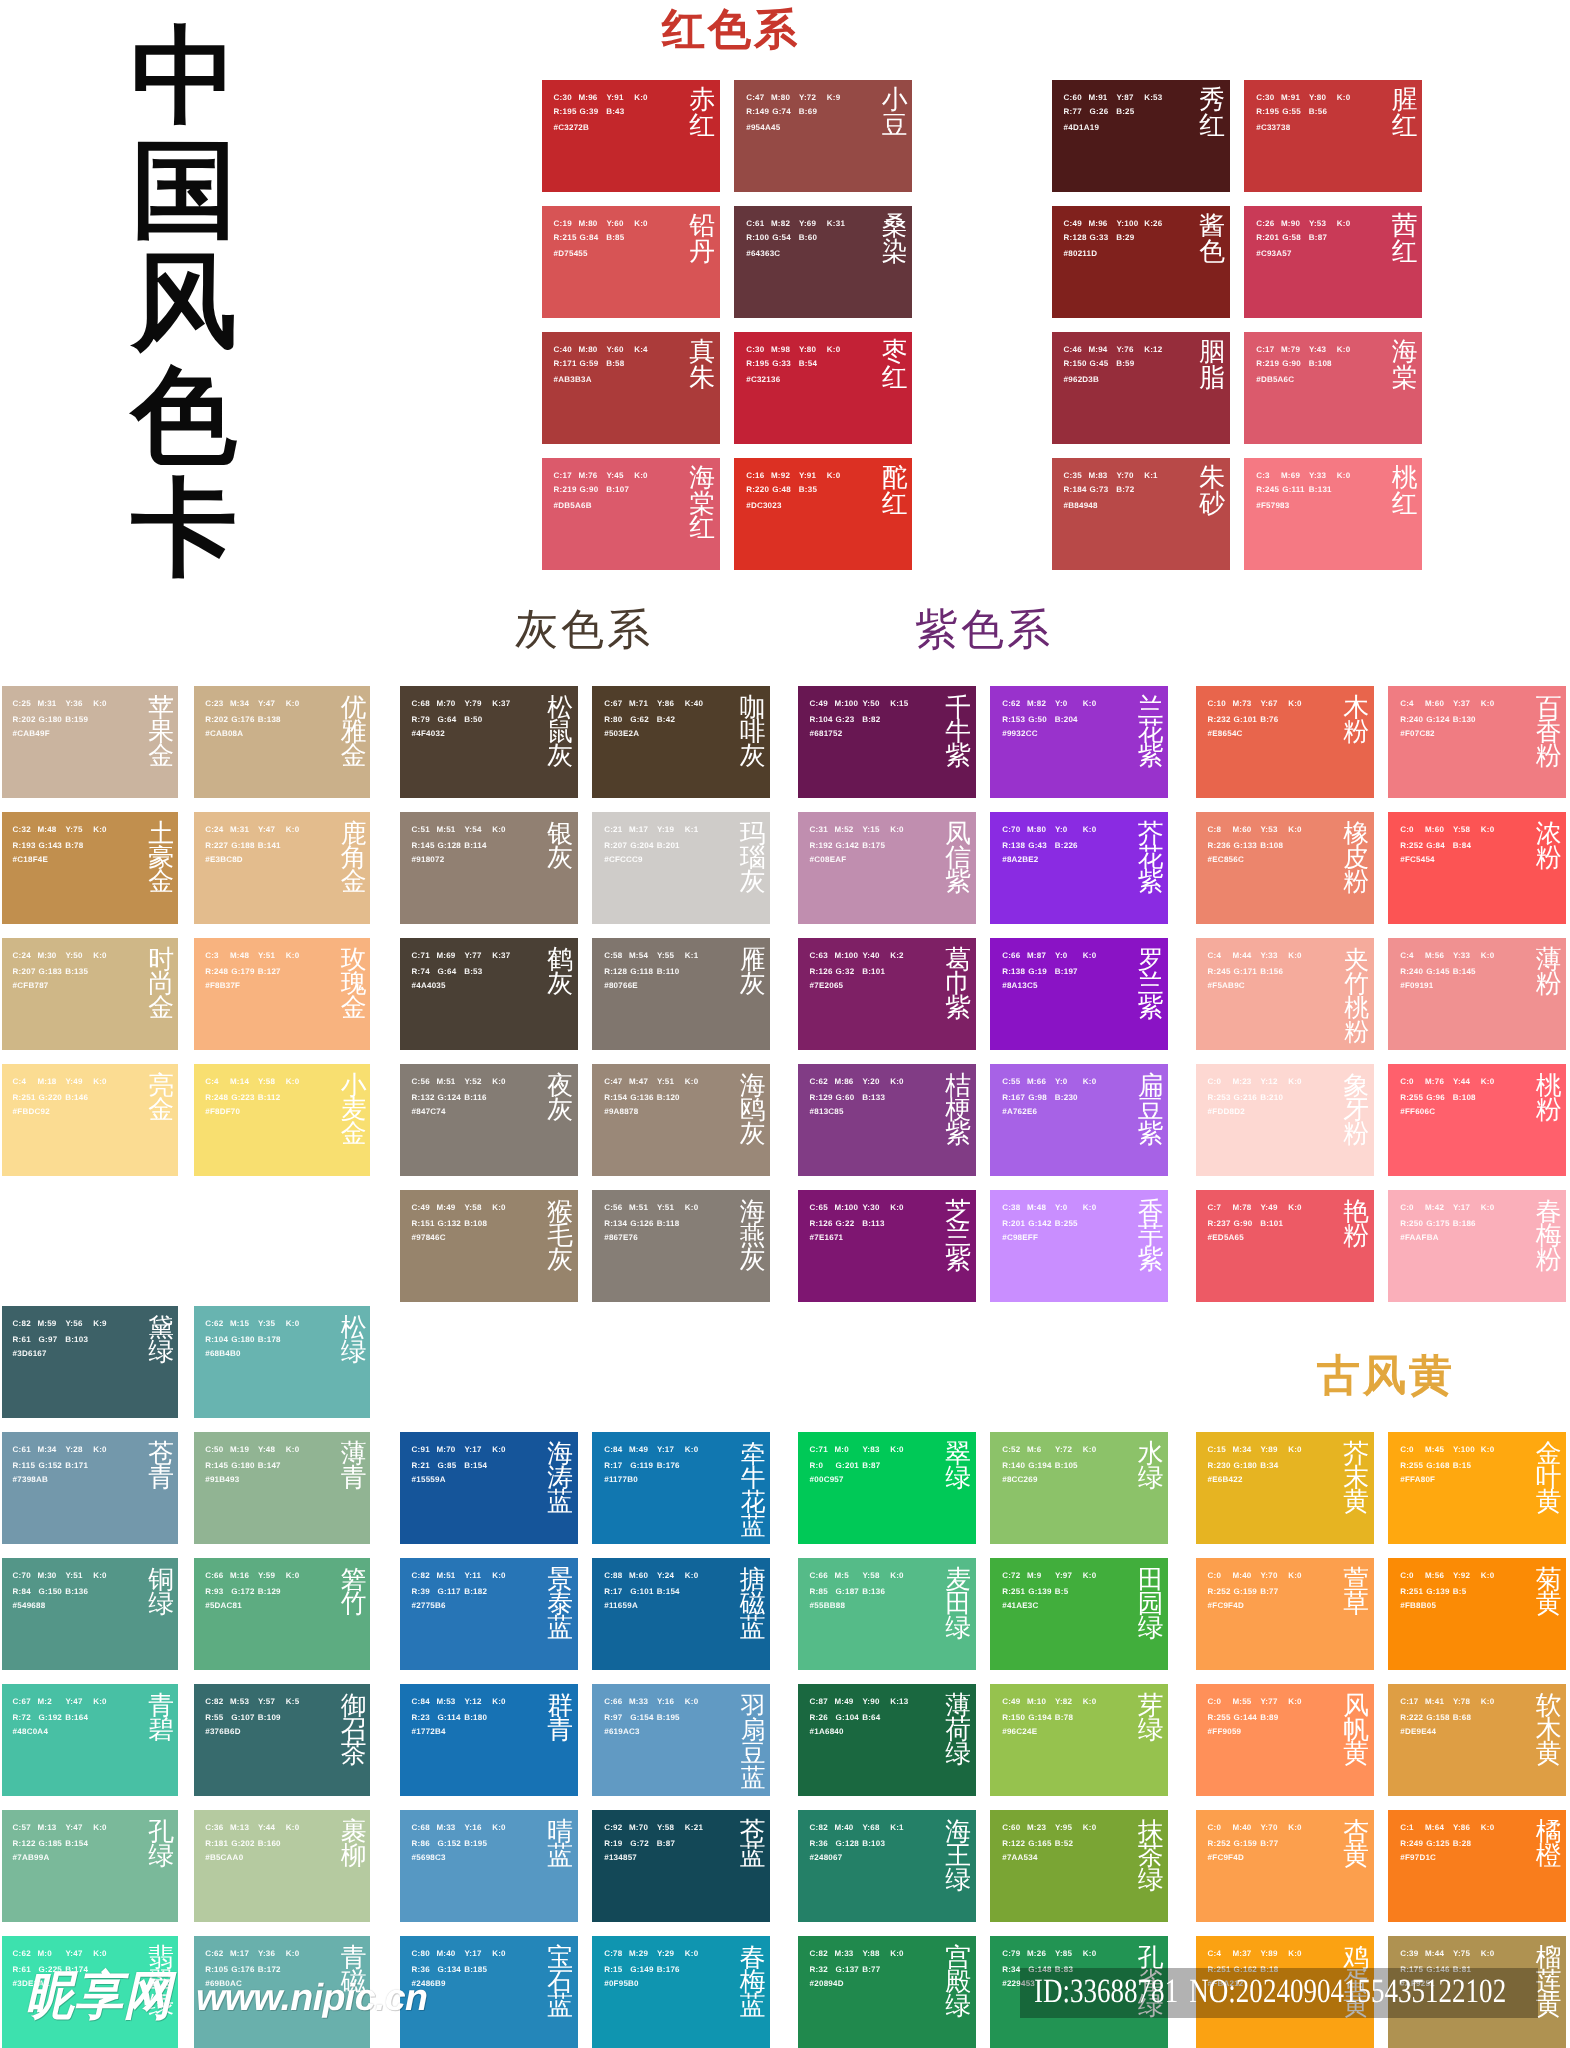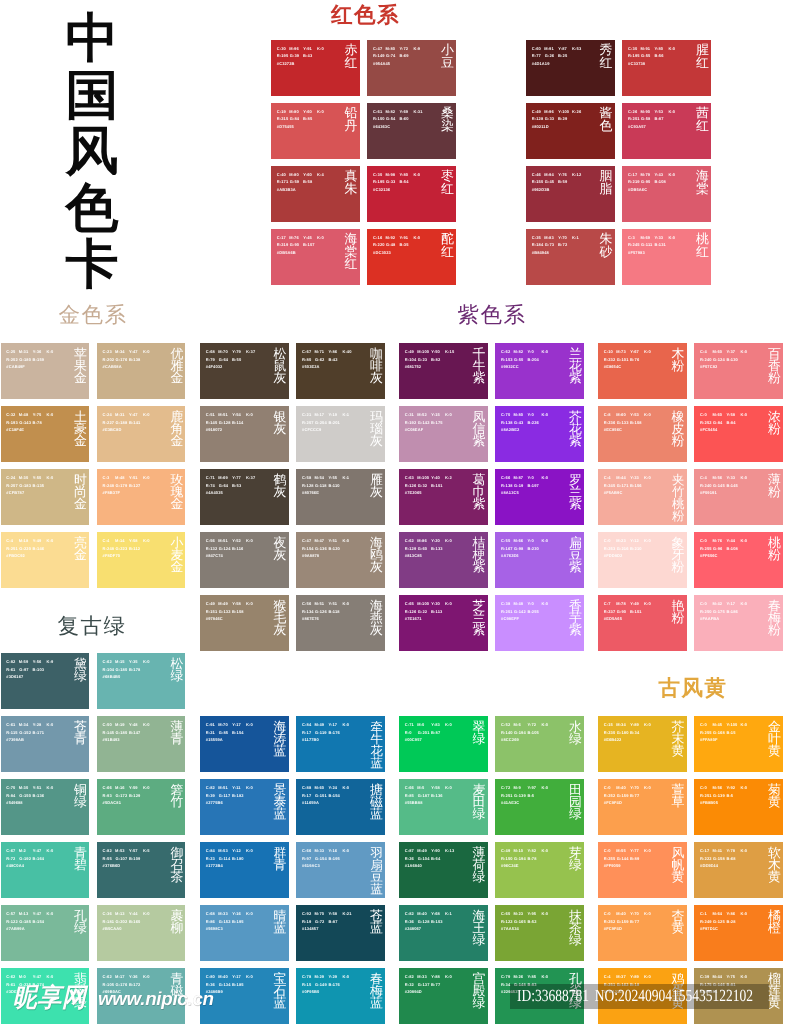--- a/index.html
+++ b/index.html
@@ -303,21 +303,20 @@
         <b style="left: 5.8px; top: 13.5px;">R:245</b>
         <b style="left: 18.8px; top: 13.5px;">G:111</b>
         <b style="left: 32.1px; top: 13.5px;">B:131</b>
         <b style="left: 5.8px; top: 21px;">#F57983</b>
       </div>
       <div class="nm" style="font-size: 12.9px;">
         <i style="height: 12.4px; line-height: 12.4px;">桃</i>
         <i style="height: 12.4px; line-height: 12.4px;">红</i>
       </div>
     </div>
-    <div class="sect-title" style="left: 1px; top: 301px; width: 184px; color: rgb(198, 171, 147); font-weight: 400; font-size: 21.5px; letter-spacing: 1.5px;">金色系</div>
     <div class="sw" style="left: 0.5px; top: 343px; width: 88.7px; height: 56.3px; background: rgb(202, 180, 159);">
       <div class="meta">
         <b style="left: 5.8px; top: 6px;">C:25</b>
         <b style="left: 18.2px; top: 6px;">M:31</b>
         <b style="left: 32.2px; top: 6px;">Y:36</b>
         <b style="left: 46.1px; top: 6px;">K:0</b>
         <b style="left: 5.8px; top: 13.5px;">R:202</b>
         <b style="left: 18.8px; top: 13.5px;">G:180</b>
         <b style="left: 32.1px; top: 13.5px;">B:159</b>
         <b style="left: 5.8px; top: 21px;">#CAB49F</b>
@@ -439,20 +438,21 @@
         <b style="left: 18.8px; top: 13.5px;">G:223</b>
         <b style="left: 32.1px; top: 13.5px;">B:112</b>
         <b style="left: 5.8px; top: 21px;">#F8DF70</b>
       </div>
       <div class="nm" style="font-size: 12.9px;">
         <i style="height: 12.4px; line-height: 12.4px;">小</i>
         <i style="height: 12.4px; line-height: 12.4px;">麦</i>
         <i style="height: 12.4px; line-height: 12.4px;">金</i>
       </div>
     </div>
+    <div class="sect-title" style="left: 199px; top: 301px; width: 186px; color: rgb(74, 60, 47); font-weight: 400; font-size: 21.5px; letter-spacing: 1.5px;">灰色系</div>
     <div class="sw" style="left: 200px; top: 343px; width: 88.7px; height: 56.3px; background: rgb(79, 64, 50);">
       <div class="meta">
         <b style="left: 5.8px; top: 6px;">C:68</b>
         <b style="left: 18.2px; top: 6px;">M:70</b>
         <b style="left: 32.2px; top: 6px;">Y:79</b>
         <b style="left: 46.1px; top: 6px;">K:37</b>
         <b style="left: 5.8px; top: 13.5px;">R:79</b>
         <b style="left: 18.8px; top: 13.5px;">G:64</b>
         <b style="left: 32.1px; top: 13.5px;">B:50</b>
         <b style="left: 5.8px; top: 21px;">#4F4032</b>
@@ -942,21 +942,20 @@
         <b style="left: 18.8px; top: 13.5px;">G:175</b>
         <b style="left: 32.1px; top: 13.5px;">B:186</b>
         <b style="left: 5.8px; top: 21px;">#FAAFBA</b>
       </div>
       <div class="nm" style="font-size: 12.9px;">
         <i style="height: 12.4px; line-height: 12.4px;">春</i>
         <i style="height: 12.4px; line-height: 12.4px;">梅</i>
         <i style="height: 12.4px; line-height: 12.4px;">粉</i>
       </div>
     </div>
-    <div class="sect-title" style="left: 0px; top: 612px; width: 184px; color: rgb(58, 74, 74); font-weight: 400; font-size: 21.5px; letter-spacing: 1.5px;">复古绿</div>
     <div class="sw" style="left: 0.5px; top: 653px; width: 88.7px; height: 56.3px; background: rgb(61, 97, 103);">
       <div class="meta">
         <b style="left: 5.8px; top: 6px;">C:82</b>
         <b style="left: 18.2px; top: 6px;">M:59</b>
         <b style="left: 32.2px; top: 6px;">Y:56</b>
         <b style="left: 46.1px; top: 6px;">K:9</b>
         <b style="left: 5.8px; top: 13.5px;">R:61</b>
         <b style="left: 18.8px; top: 13.5px;">G:97</b>
         <b style="left: 32.1px; top: 13.5px;">B:103</b>
         <b style="left: 5.8px; top: 21px;">#3D6167</b>

